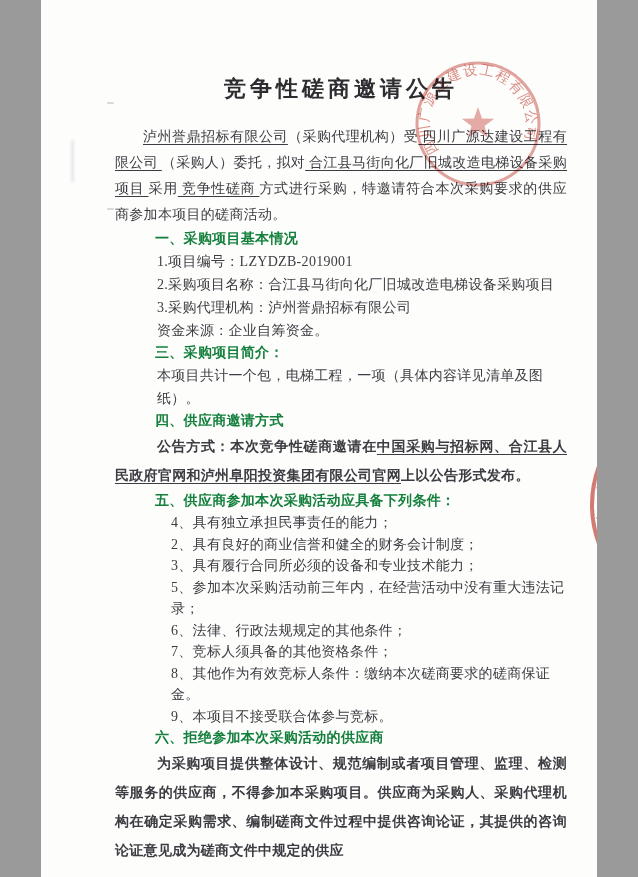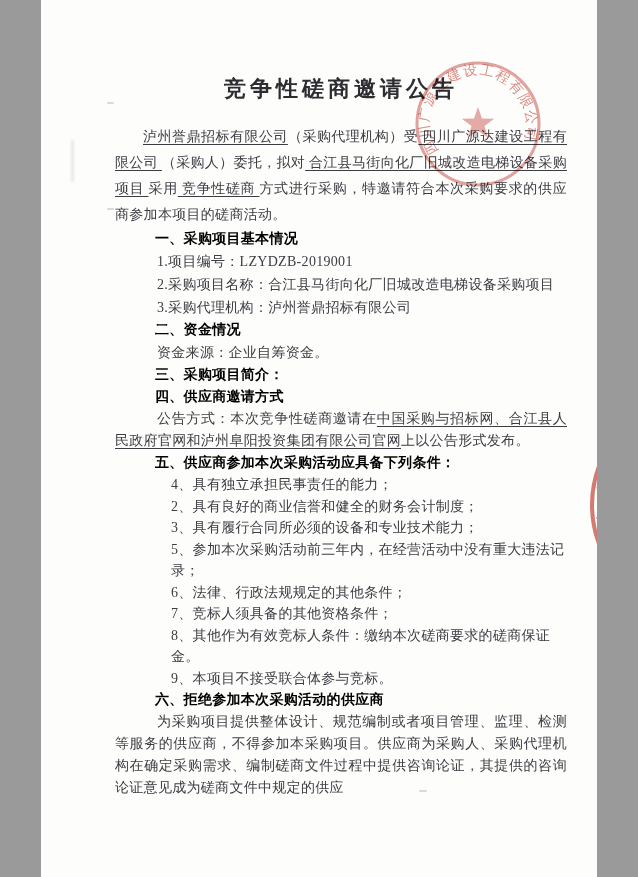--- a/index.html
+++ b/index.html
@@ -15,22 +15,22 @@
   }
   .doc{position:absolute;left:74px;top:74px;width:452px;}
   .title{
     margin:0 0 20px 0;
     font-size:22px;line-height:30px;
     font-weight:700;letter-spacing:4px;
     text-align:center;color:#2c2c31;
   }
   .blk{font-size:14px;letter-spacing:.3px;line-height:21.5px;}
   .blk.p {line-height:26px;text-indent:2em;text-align:justify;}
-  .blk.p2{line-height:22px;text-indent:3em;text-align:justify;}
-  .blk.h {font-weight:700;color:#000000;padding-left:40px;line-height:22px;}
+  .blk.p2{line-height:29px;text-indent:3em;text-align:justify;font-weight:bold;}
+  .blk.h {font-weight:700;color:#15803d;padding-left:40px;line-height:22px;}
   .blk.item{padding-left:42px;line-height:23px;}
   .blk.cond{padding-left:56px;line-height:21.5px;}
   .blk.gap{}
   .u{text-decoration:underline;text-underline-offset:3px;text-decoration-thickness:1px;}
   .stamp{position:absolute;mix-blend-mode:multiply;pointer-events:none;}
   .stamp text{font-family:"Liberation Serif","DejaVu Serif",serif;}
   .speck{position:absolute;background:#b9b9c2;opacity:.55;border-radius:1px;}
   .smudge{position:absolute;background:#dcdce2;opacity:.6;filter:blur(1px);}
 </style>
 </head>
@@ -39,23 +39,23 @@
 <div class="page">
 
   <div class="doc">
     <h1 class="title">竞争性磋商邀请公告</h1>
     <div id="blocks">
         <div class="blk p"><span class="u">泸州誉鼎招标有限公司</span><span>（采购代理机构）受</span><span class="u"> 四川广源达建设工程有限公司 </span><span>（采购人）委托，拟对</span><span class="u"> 合江县马街向化厂旧城改造电梯设备采购项目 </span><span>采用</span><span class="u"> 竞争性磋商 </span><span>方式进行采购，特邀请符合本次采购要求的供应商参加本项目的磋商活动。</span></div>
         <div class="blk h"><span>一、采购项目基本情况</span></div>
         <div class="blk item"><span>1.项目编号：LZYDZB-2019001</span></div>
         <div class="blk item"><span>2.采购项目名称：合江县马街向化厂旧城改造电梯设备采购项目</span></div>
         <div class="blk item"><span>3.采购代理机构：泸州誉鼎招标有限公司</span></div>
-        <div class="blk h"><span>二、资金情况</span></div>
         <div class="blk item"><span>资金来源：企业自筹资金。</span></div>
         <div class="blk h"><span>三、采购项目简介：</span></div>
+        <div class="blk item"><span>本项目共计一个包，电梯工程，一项（具体内容详见清单及图纸）。</span></div>
         <div class="blk h gap"><span>四、供应商邀请方式</span></div>
         <div class="blk p2 gap"><span>公告方式：本次竞争性磋商邀请在</span><span class="u">中国采购与招标网、合江县人民政府官网和泸州阜阳投资集团有限公司官网</span><span>上以公告形式发布。</span></div>
         <div class="blk h gap"><span>五、供应商参加本次采购活动应具备下列条件：</span></div>
         <div class="blk cond gap"><span>4、具有独立承担民事责任的能力；</span></div>
         <div class="blk cond"><span>2、具有良好的商业信誉和健全的财务会计制度；</span></div>
         <div class="blk cond"><span>3、具有履行合同所必须的设备和专业技术能力；</span></div>
         <div class="blk cond"><span>5、参加本次采购活动前三年内，在经营活动中没有重大违法记录；</span></div>
         <div class="blk cond"><span>6、法律、行政法规规定的其他条件；</span></div>
         <div class="blk cond"><span>7、竞标人须具备的其他资格条件；</span></div>
         <div class="blk cond"><span>8、其他作为有效竞标人条件：缴纳本次磋商要求的磋商保证金。</span></div>

